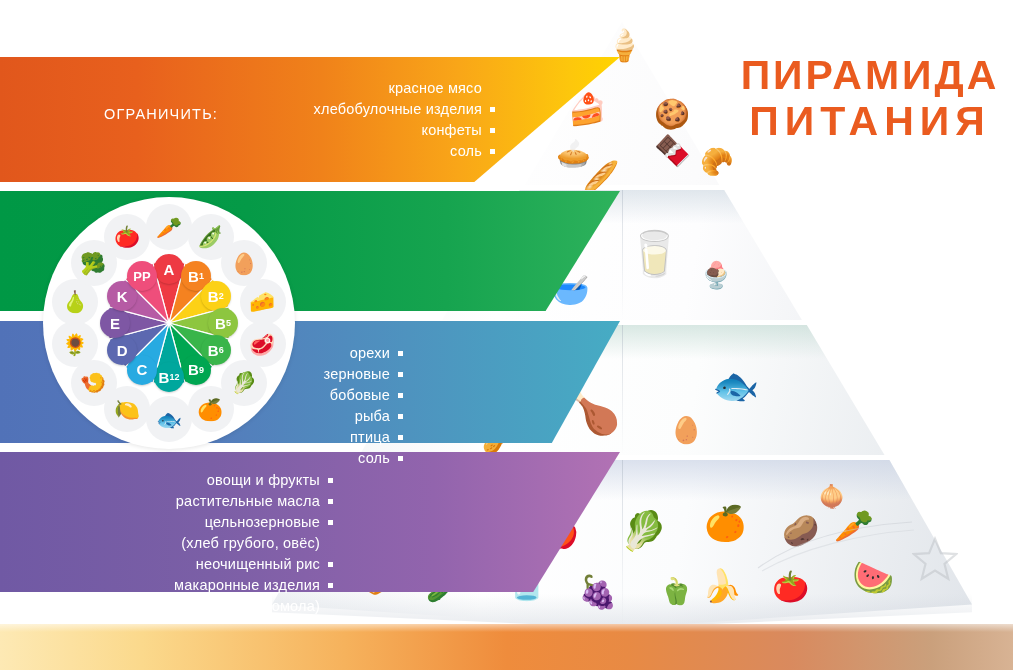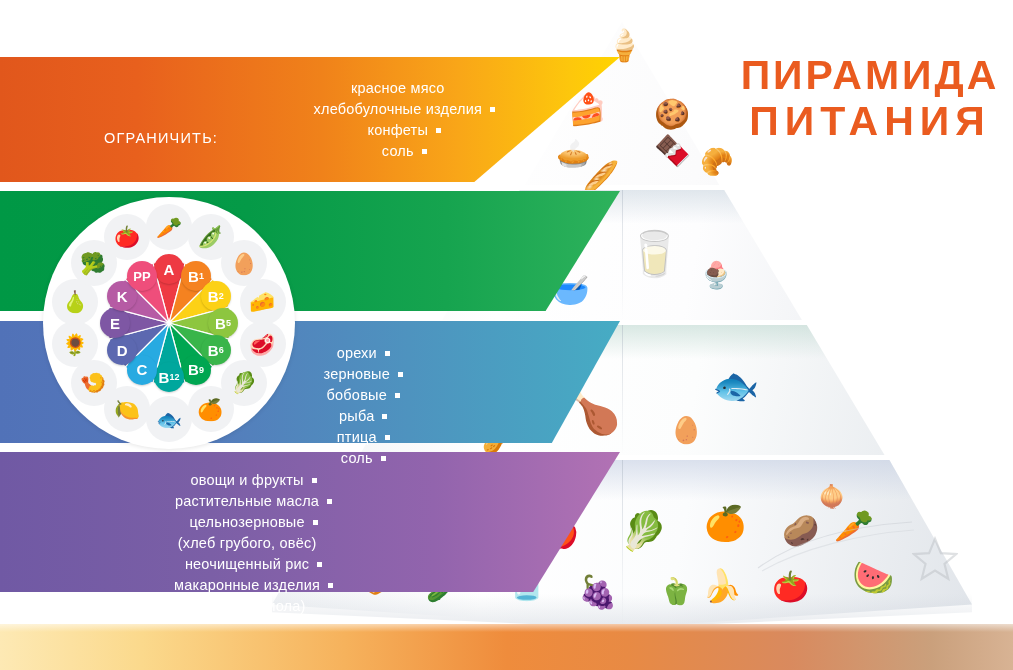--- a/index.html
+++ b/index.html
@@ -57,30 +57,30 @@
   .band-3 .band-inner{background:linear-gradient(90deg,#5172b8 0%,#5579bb 30%,#4e93bf 66%,#46acc4 100%);}
   .band-4{top:452px;height:140px;width:620px;}
   .band-4 .band-inner{background:linear-gradient(90deg,#7059a4 0%,#7b5fa6 34%,#9264ad 70%,#b272b4 100%);}
 
   
   .band-1 .band-inner{clip-path:polygon(0 0, 100% 0, 76.5% 100%, 0 100%);}
   .band-2 .band-inner{clip-path:polygon(0 0, 100% 0, 88% 100%, 0 100%);}
   .band-3 .band-inner{clip-path:polygon(0 0, 100% 0, 89% 100%, 0 100%);}
   .band-4 .band-inner{clip-path:polygon(0 0, 100% 0, 86% 100%, 0 100%);}
 
-  .band-list{position:absolute;right:0;top:0;text-align:center;
+  .band-list{position:absolute;right:0;top:0;text-align:right;
     font-size:14.5px;line-height:21px;letter-spacing:.2px;
     font-family:"Liberation Sans",sans-serif;font-weight:300;color:#ffffff;}
   .band-list li{list-style:none;white-space:nowrap;}
   .sq{display:inline-block;width:5px;height:5px;background:#fff;margin-left:8px;
     vertical-align:2px;}
   .noSq{display:inline-block;width:5px;height:5px;margin-left:8px;vertical-align:2px;}
 
   .limit-label{position:absolute;left:104px;top:106px;font-size:14.5px;color:#fff;
-    letter-spacing:1.2px;font-weight:400;margin-top:24px;}
+    letter-spacing:1.2px;font-weight:400;}
 
   
   .list-1{right:518px;top:63px;}
   .list-2{right:580px;top:198px;}
   .list-3{right:610px;top:328px;}
   .list-4{right:680px;top:455px;}
 
   
   .title{position:absolute;left:735px;top:52px;color:#ea5b1f;
     font-family:"Liberation Sans",sans-serif;font-weight:bold;font-size:41px;

